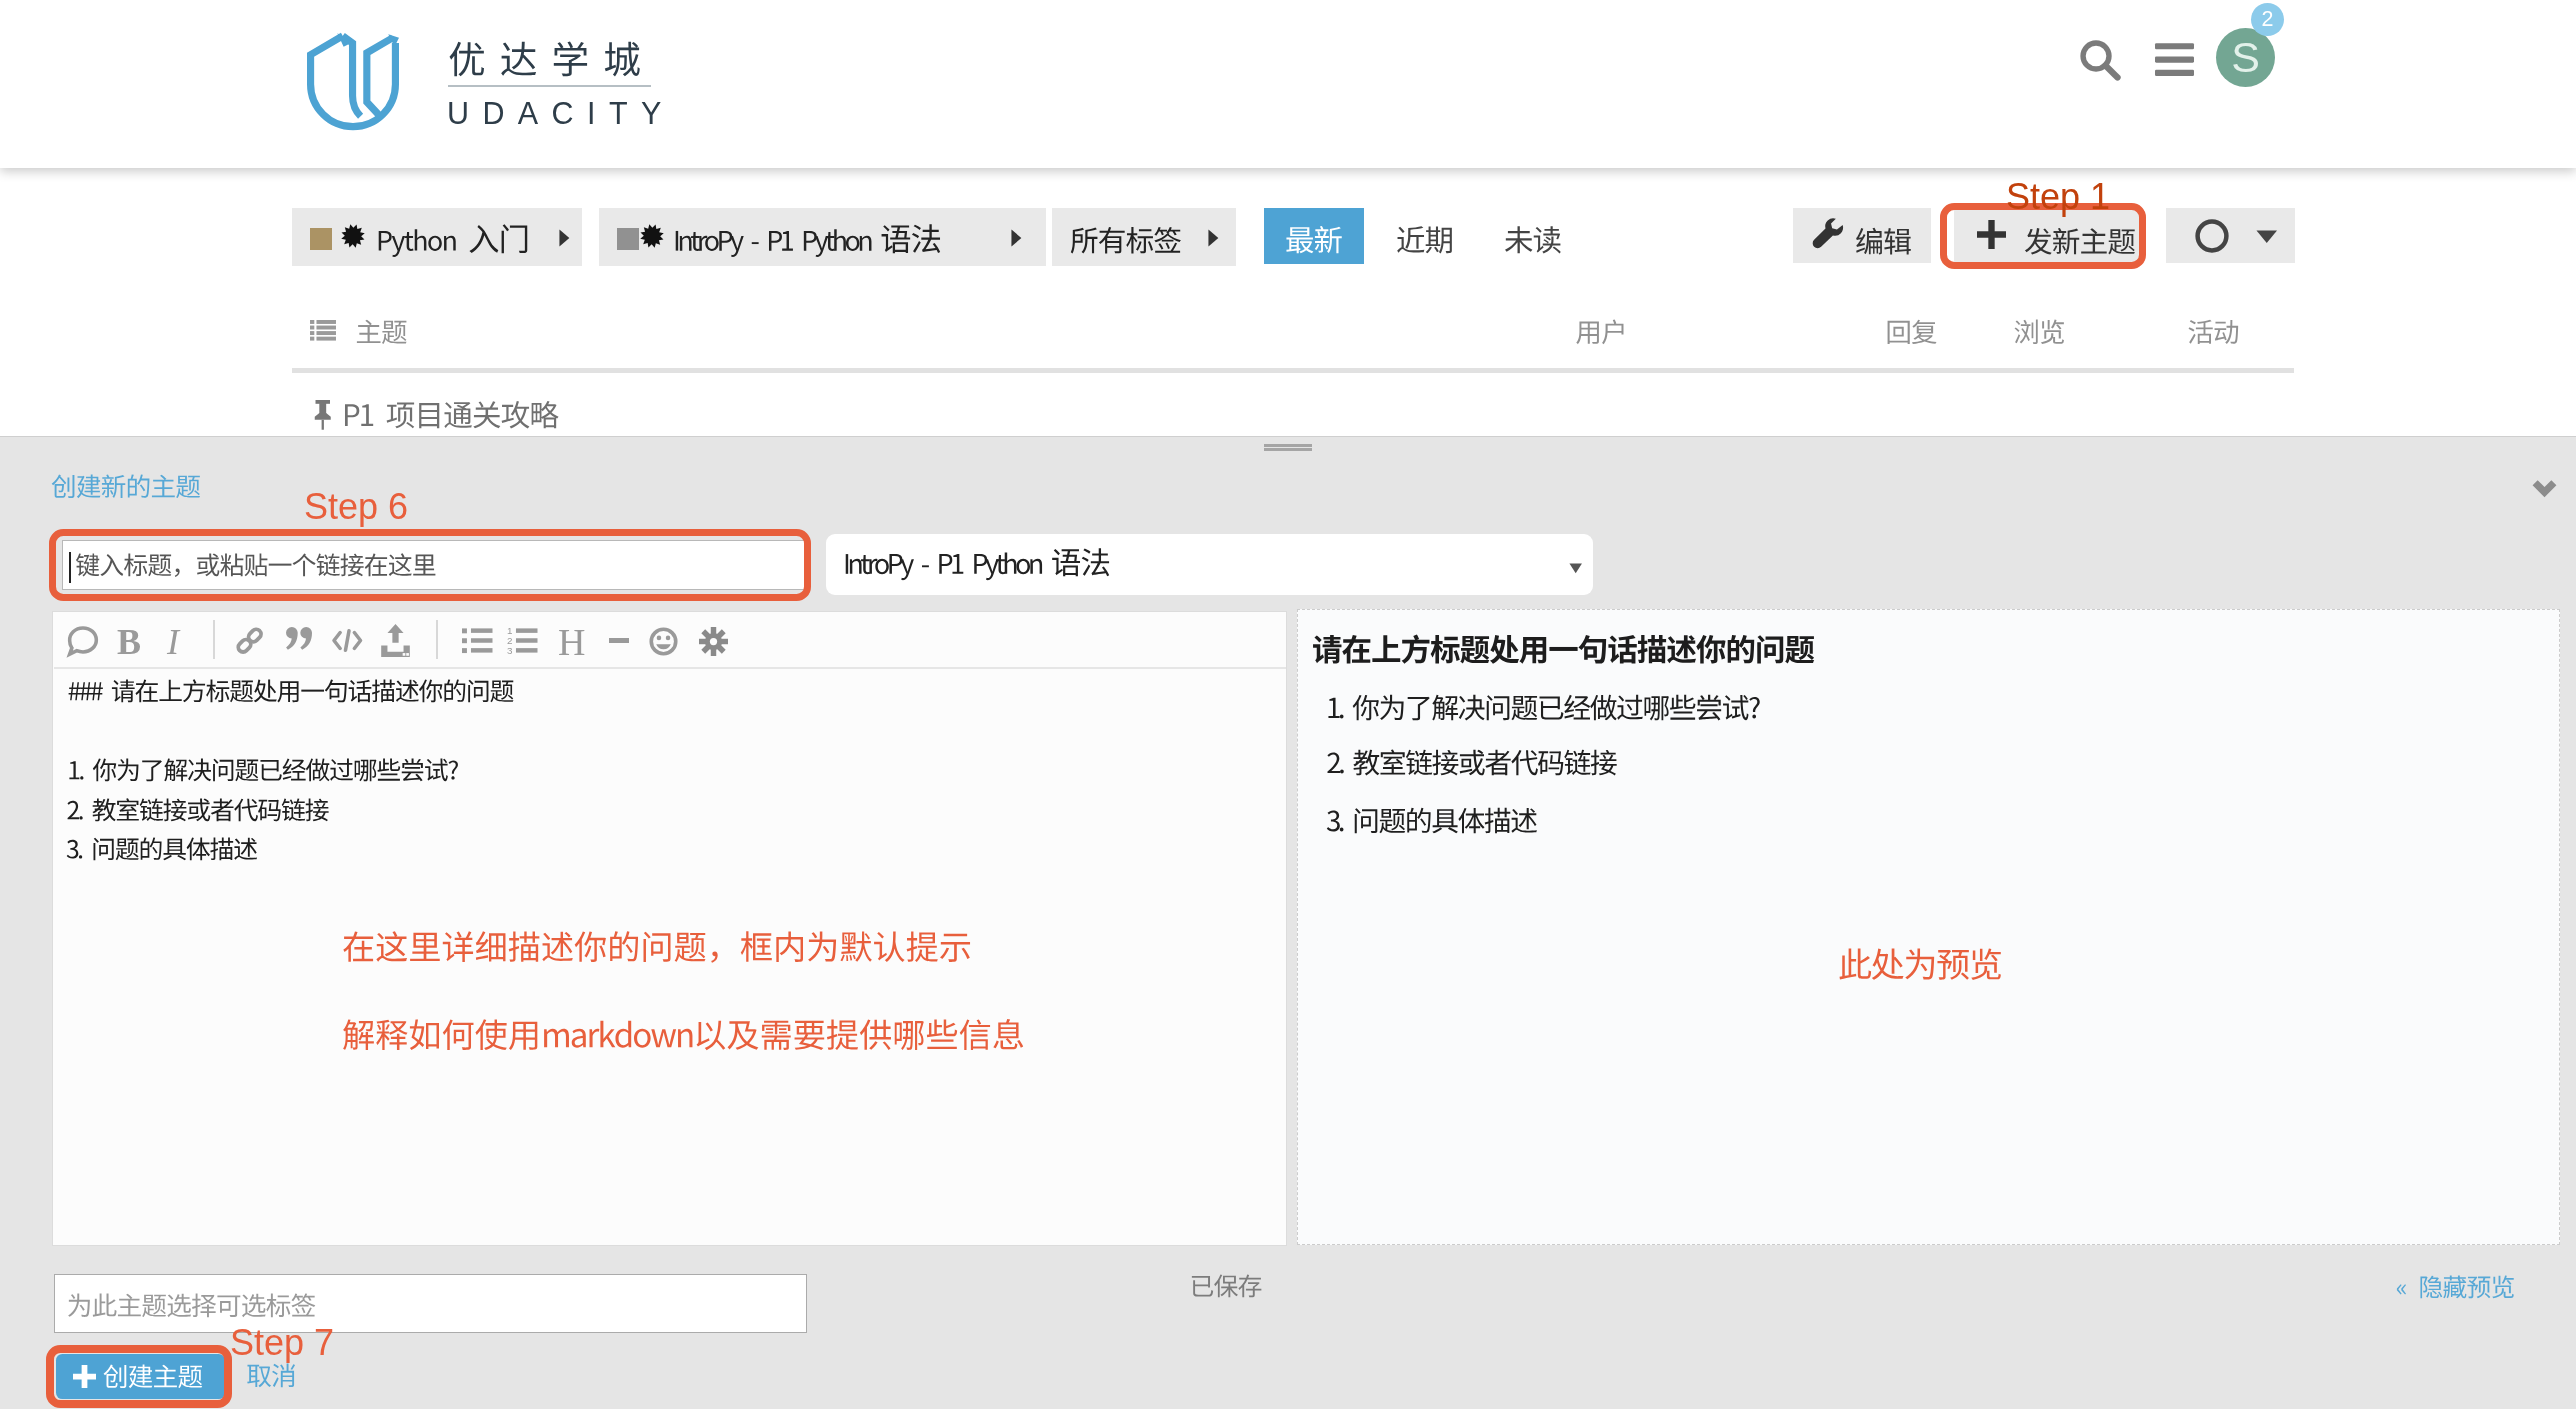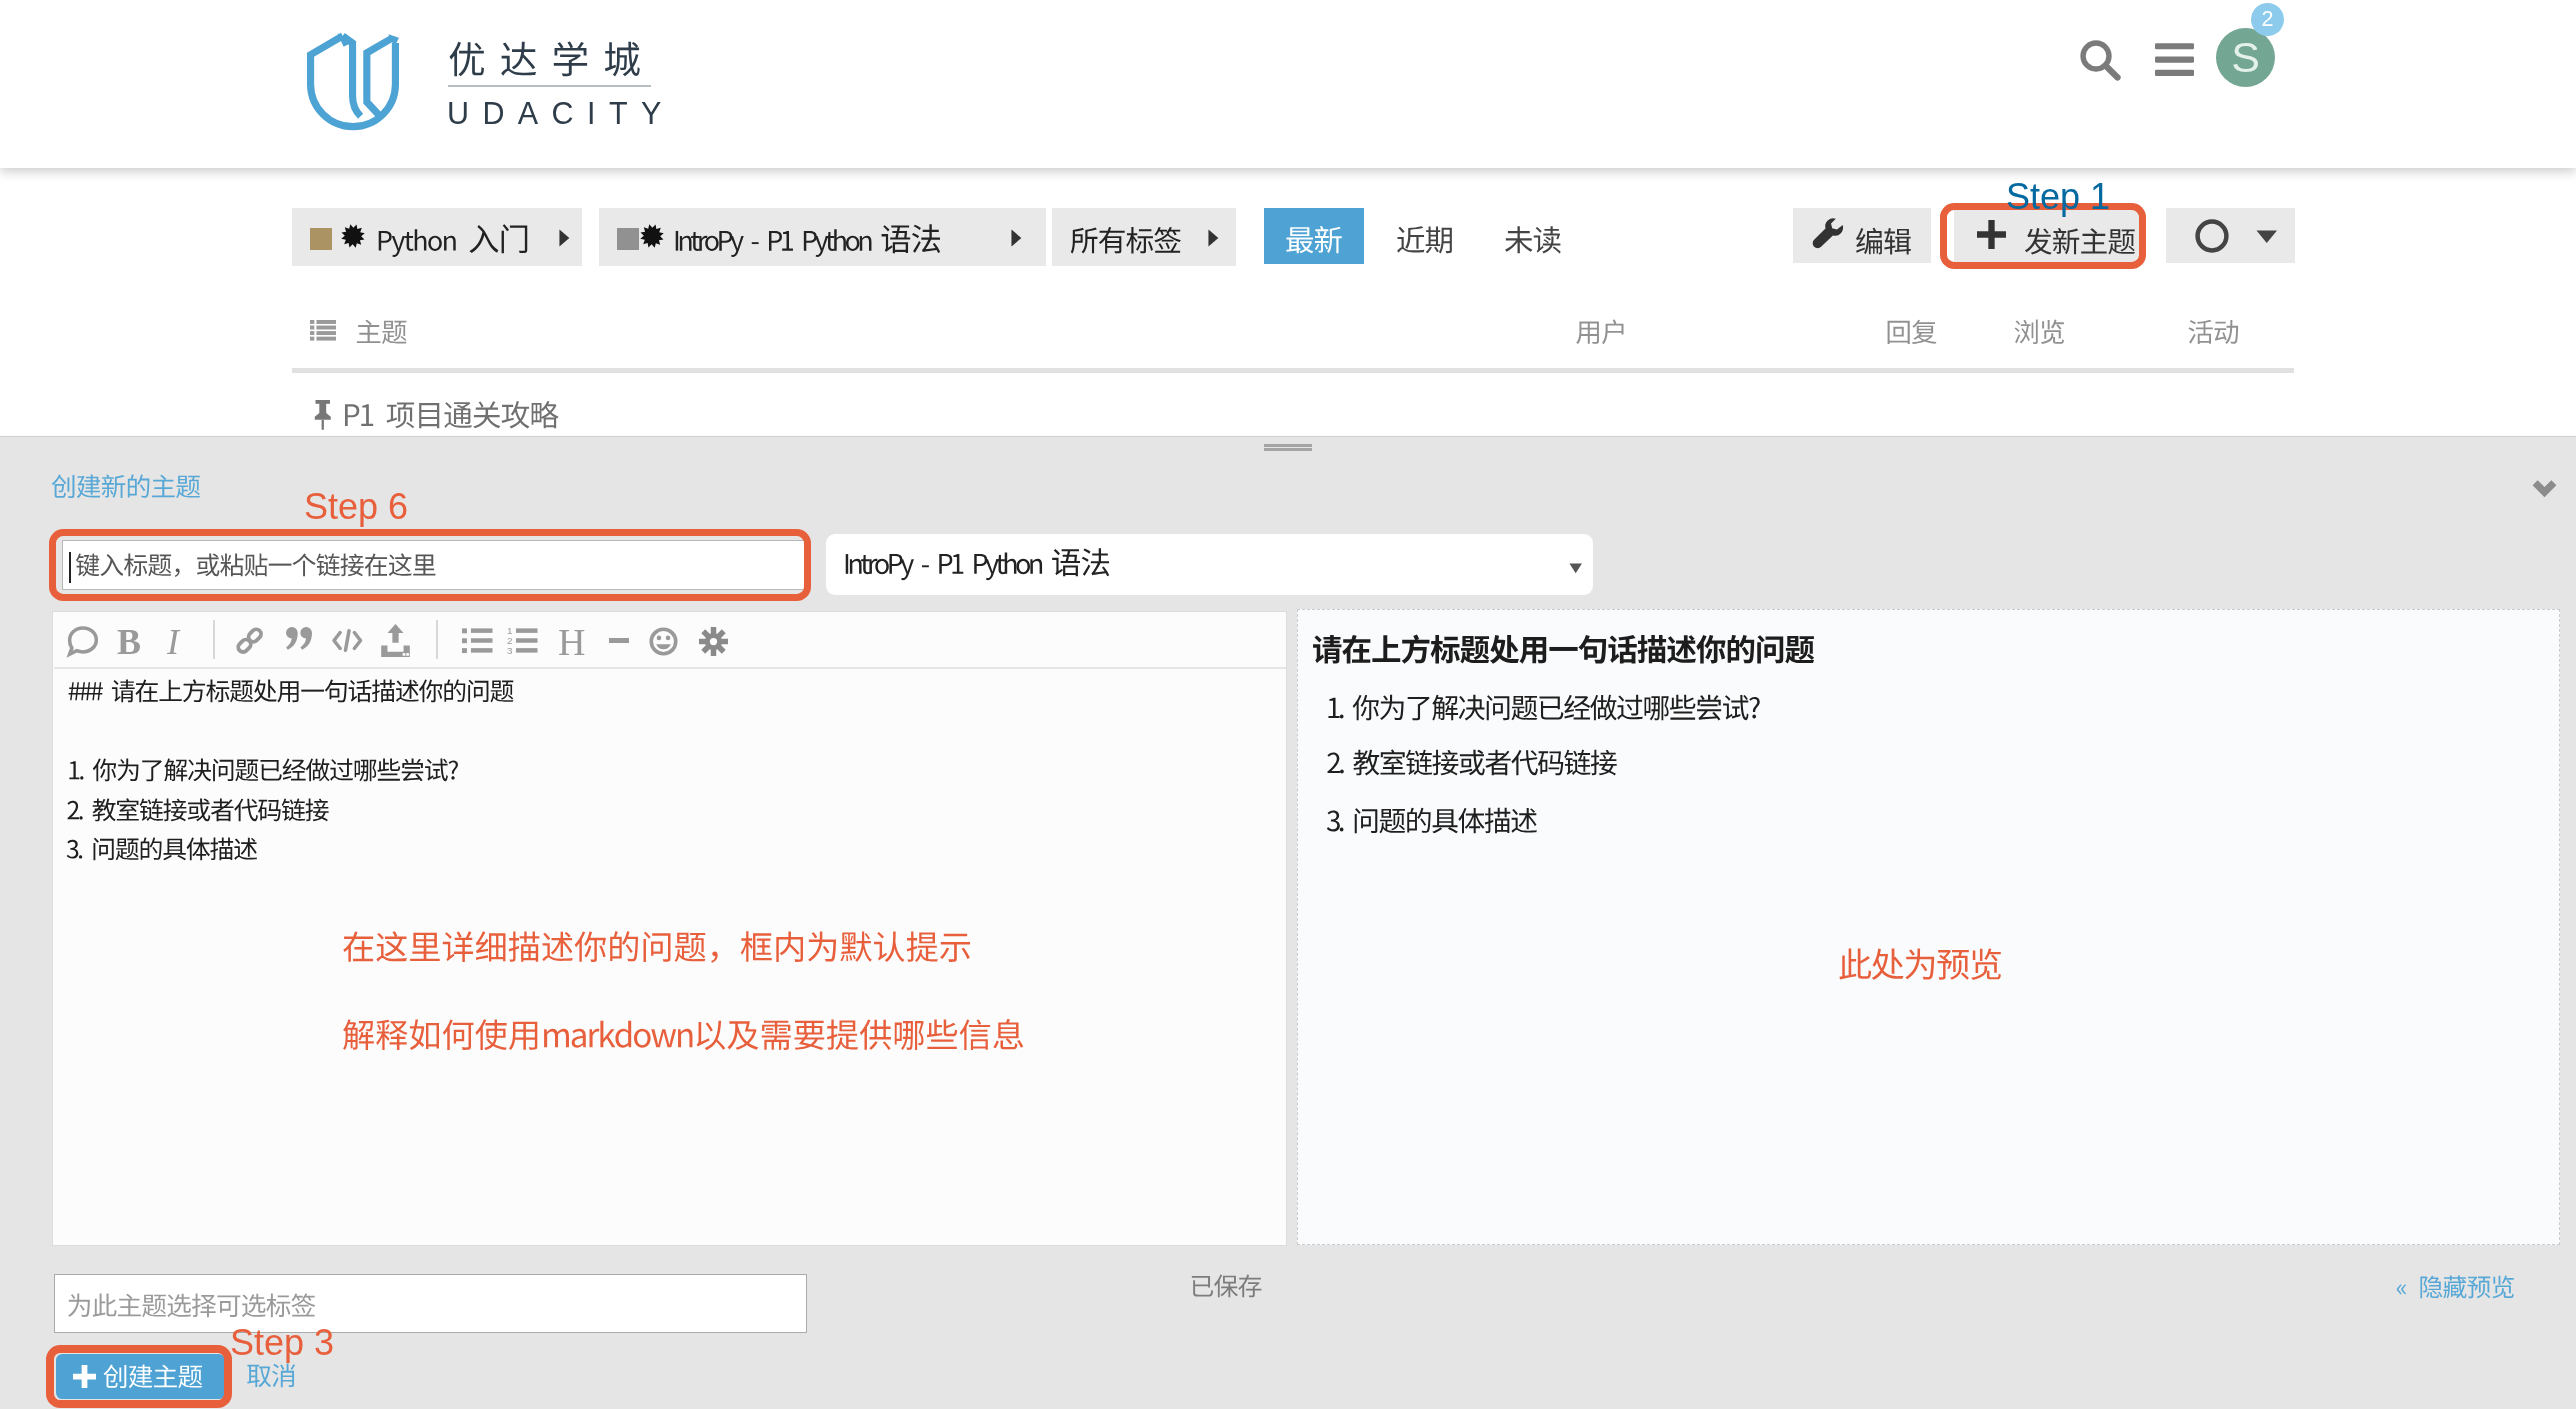--- a/index.html
+++ b/index.html
@@ -274,21 +274,21 @@
         <use href="#g32" x="2910"></use>
       </svg></div>
     <div class="abs" style="left:1940px;top:203px;width:206px;height:66px;border:7.2px solid #e85f3c;border-radius:14.3px;z-index:3"></div>
     <div class="abs" style="left:2166px;top:208px;width:129px;height:55px;background:#e9e9e9"></div>
     <svg class="abs" style="left:2194px;top:218px" width="36" height="36" viewBox="0 0 40 40">
       <circle cx="20" cy="20" r="16" fill="none" stroke="#444" stroke-width="5"></circle>
     </svg>
     <svg class="abs" style="left:2256px;top:230px" width="21.5" height="13.4" viewBox="0 0 24 15">
       <path d="M0.5,0.5 L23.5,0.5 L12,14.5 z" fill="#444"></path>
     </svg>
-    <div class="abs" style="left:2006px;top:176px;font-size:36px;color:#0369a1;z-index:6">Step 1</div>
+    <div class="abs" style="left:2006px;top:176px;font-size:36px;color:#c2410c;z-index:6">Step 1</div>
     <svg class="abs" style="left:310px;top:320px" width="26" height="20.6" viewBox="0 0 29 23">
 <g fill="#9a9a9a">
         <rect x="0" y="0" width="4.8" height="4.4"></rect>
         <rect x="7.2" y="0" width="21.8" height="4.4"></rect>
 <rect x="0" y="6.2" width="4.8" height="4.4"></rect>
         <rect x="7.2" y="6.2" width="21.8" height="4.4"></rect>
 <rect x="0" y="12.4" width="4.8" height="4.4"></rect>
         <rect x="7.2" y="12.4" width="21.8" height="4.4"></rect>
 <rect x="0" y="18.6" width="4.8" height="4.4"></rect>
         <rect x="7.2" y="18.6" width="21.8" height="4.4"></rect>
@@ -678,21 +678,21 @@
         <use href="#g141" x="970"></use>
         <use href="#g142" x="1940"></use>
       </svg></div>
     <div class="abs" style="left:2395px;top:1273px;z-index:12"><svg style="vertical-align:-5.8px" width="121" height="29" viewBox="0 -940 4829 1170" fill="#57a8d6">
         <use href="#g143" x="0"></use>
         <use href="#g144" x="919"></use>
         <use href="#g145" x="1889"></use>
         <use href="#g137" x="2859"></use>
         <use href="#g38" x="3829"></use>
       </svg></div>
-    <div class="abs" style="left:230px;top:1322px;font-size:36px;color:#e85f3c;z-index:15">Step 3</div>
+    <div class="abs" style="left:230px;top:1322px;font-size:36px;color:#e85f3c;z-index:15">Step 7</div>
     <div class="abs" style="left:56px;top:1354px;width:169px;height:45px;background:#4ea3d4;border-radius:6.3px;z-index:12"></div>
     <svg class="abs" style="left:73px;top:1365px;z-index:13" width="23" height="23" viewBox="0 0 26 26">
       <path d="M9.75,0 h6.5 v9.75 h9.75 v6.5 h-9.75 v9.75 h-6.5 v-9.75 h-9.75 v-6.5 h9.75 z" fill="#fff"></path>
     </svg>
     <div class="abs" style="left:102px;top:1362px;z-index:13"><svg style="vertical-align:-6px" width="102" height="30" viewBox="0 -940 3910 1170" fill="#ffffff">
         <use href="#g47" x="0"></use>
         <use href="#g48" x="970"></use>
         <use href="#g31" x="1940"></use>
         <use href="#g32" x="2910"></use>
       </svg></div>

